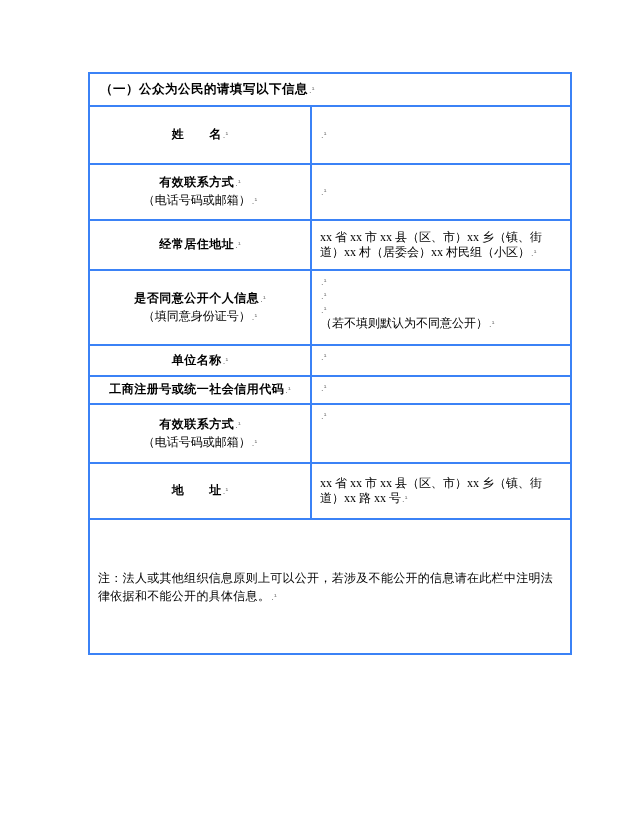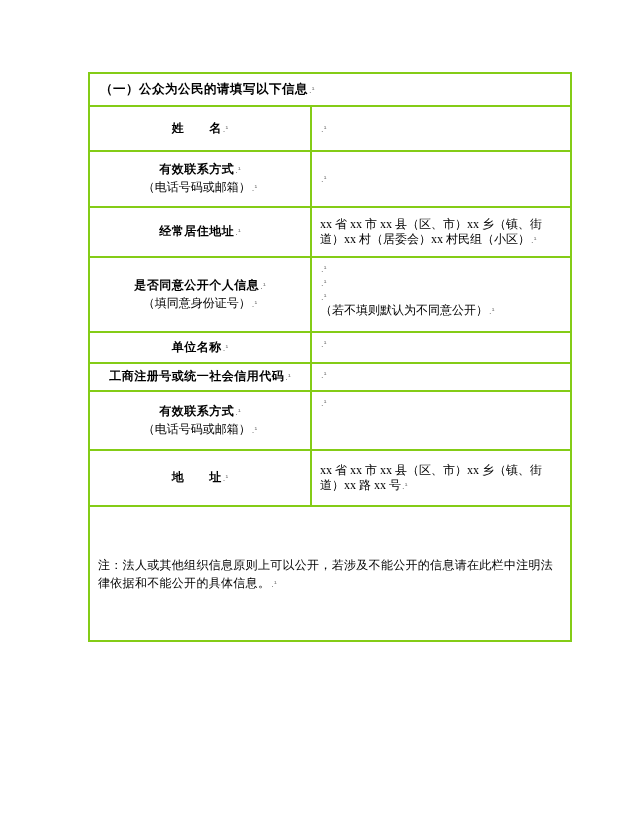--- a/index.html
+++ b/index.html
@@ -14,21 +14,21 @@
   }
   table.form-table {
     position: absolute;
     left: 88px;
     top: 72px;
     width: 482px;
     border-collapse: collapse;
     table-layout: fixed;
   }
   table.form-table td {
-    border: 2px solid #84cc16;
+    border: 2px solid #3b82f6;
     padding: 0;
     overflow: hidden;
   }
   col.c1 { width: 222px; }
   col.c2 { width: 260px; }
 
   .section-header {
     font-weight: bold;
     font-size: 12.5px;
     text-align: left;
@@ -93,21 +93,21 @@
         <col class="c2">
       </colgroup>
 
     <tbody>
         <tr style="height:33px;">
       <td colspan="2" class="section-header">
         <span>（一）公众为公民的请填写以下信息</span><span class="mark">.¹</span>
       </td>
     </tr>
 
-    <tr style="height:45px;">
+    <tr style="height:58px;">
       <td class="label-cell">
         <span class="label-main">姓　　名</span><span class="mark">.¹</span>
       </td>
       <td class="value-cell v-mid">
         <span class="mark">.¹</span>
       </td>
     </tr>
 
 
     <tr style="height:56px;">

